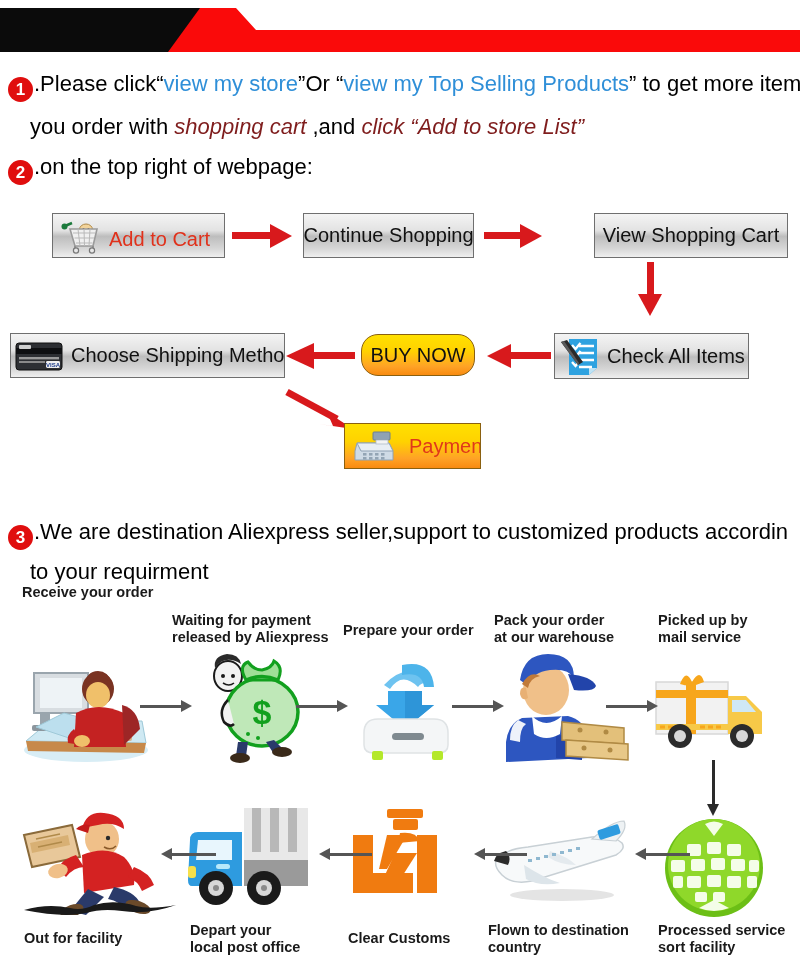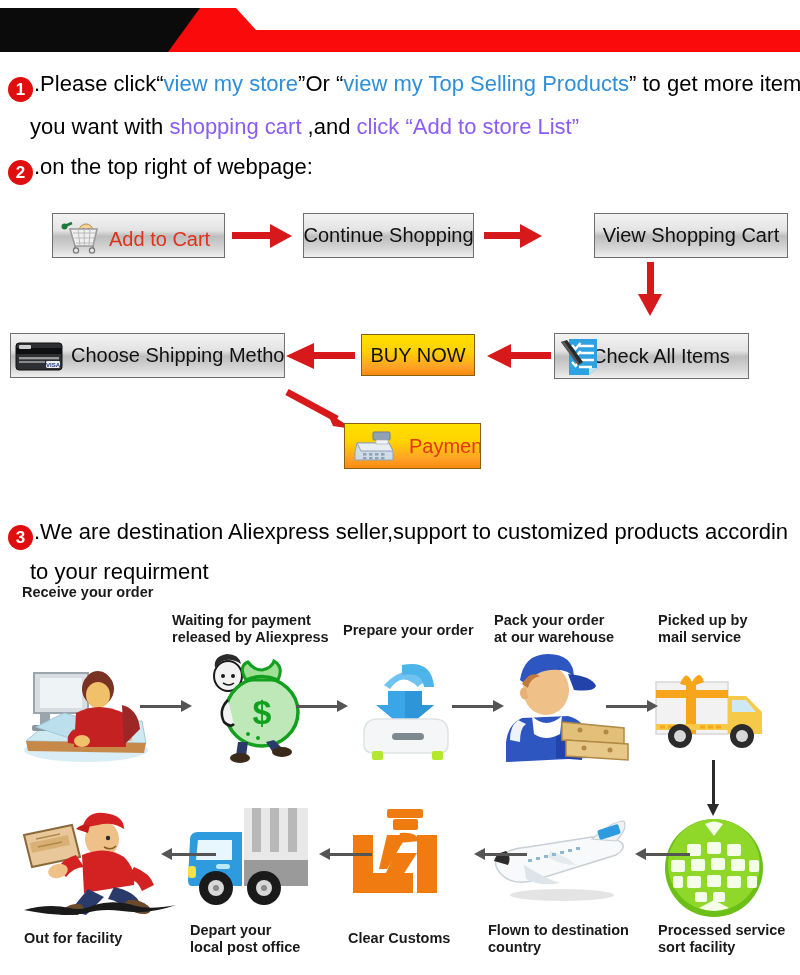--- a/index.html
+++ b/index.html
@@ -63,21 +63,21 @@
     background: #e00e0e;
     color: #fff;
     font-size: 17px;
     font-weight: bold;
     text-align: center;
     line-height: 25px;
     vertical-align: -4px;
     margin-right: 1px;
   }
   .blue { color: #2f8fd8; }
-  .red  { color: #8b5cf6; }
+  .red  { color: #7f1d1d; font-style: italic; }
 
   
   .btn {
     position: absolute;
     box-sizing: border-box;
     border: 1px solid #6f6f6f;
     background: linear-gradient(to bottom, #f4f4f4 0%, #e3e3e3 38%, #bdbdbd 52%, #d6d6d6 80%, #efefef 100%);
     display: flex;
     align-items: center;
     font-size: 20px;
@@ -141,21 +141,21 @@
 <div class="banner">
   <div class="banner-red"></div>
   <div class="banner-black"></div>
 </div>
 
 <div class="step-line" style="left:8px; top:70px;">
   <span class="num-badge">1</span><span>.Please click“</span><span class="blue">view my store</span><span>”Or “</span><span class="blue">view my Top Selling Products</span><span>” to get more item</span>
 </div>
 
 <div class="step-line" style="left:30px; top:113px;">
-  <span>you want with </span><span class="red">shopping cart</span><span> ,and </span><span class="red">click “Add to store List”</span>
+  <span>you order with </span><span class="red">shopping cart</span><span> ,and </span><span class="red">click “Add to store List”</span>
 </div>
 
 <div class="step-line" style="left:8px; top:153px;">
   <span class="num-badge">2</span><span>.on the top right of webpage:</span>
 </div>
 
 <div class="btn" style="left:52px; top:213px; width:173px; height:45px;">
   <span class="sprite" style="left:6px; top:5px; width:46px; height:36px;">
     <svg width="46" height="36" viewBox="0 0 46 36">
       <path d="M6 7 L13 4" stroke="#1c7a3c" stroke-width="2.5" fill="none"></path>
@@ -209,38 +209,38 @@
       <rect x="4" y="4" width="12" height="4" rx="1" fill="#cfcfcf"></rect>
       <rect x="4" y="16" width="40" height="2.4" fill="#9a9a9a"></rect>
       <rect x="4" y="20" width="26" height="2" fill="#8a8a8a"></rect>
       <rect x="31" y="20" width="14" height="7" rx="1.4" fill="#f0f0f0"></rect>
       <text x="38" y="26" font-size="6" font-family="Liberation Sans, sans-serif" font-weight="bold" fill="#1a3a8a" text-anchor="middle">VISA</text>
     </svg>
   </span>
   <span class="lbl" style="margin-left:54px;">Choose Shipping Method</span>
 </div>
 
-<div class="btn-orange" style="left:361px; top:334px; width:114px; height:42px;">
+<div class="btn-orange" style="left:361px; top:334px; width:114px; height:42px;border-radius:17px;">
   <span class="lbl">BUY NOW</span>
 </div>
 
 <div class="btn" style="left:554px; top:333px; width:195px; height:46px;">
   <span class="sprite" style="left:4px; top:4px; width:44px; height:38px;">
     <svg width="44" height="38" viewBox="0 0 44 38">
       <path d="M10 1 L38 1 L38 30 L30 37 L10 37 Z" fill="#2ea2e0"></path>
       <path d="M30 37 L30 30 L38 30 Z" fill="#bfe3f5"></path>
       <path d="M20 8 L35 8 M20 15 L35 15 M20 22 L35 22 M20 29 L33 29" stroke="#ffffff" stroke-width="2.4"></path>
       <path d="M13 7 l3.5 4 l5-6" stroke="#ffffff" stroke-width="2.4" fill="none"></path>
       <path d="M13 15 l3.5 4 l5-6" stroke="#ffffff" stroke-width="2.4" fill="none"></path>
       <path d="M13 24 l3.5 4 l5-6" stroke="#ffffff" stroke-width="2.4" fill="none"></path>
       <path d="M2 4 L8 2 L24 24 L19 27 Z" fill="#2a2a2a"></path>
       <path d="M2 4 L5 3 L20 25 L19 27 Z" fill="#5a5a5a"></path>
     </svg>
   </span>
-  <span class="lbl" style="margin-left:31px;">Check All Items</span>
+  <span class="lbl" style="margin-left:46px;">Check All Items</span>
 </div>
 
 <div>
   <div class="arrow-shaft" style="left:511px; top:352px; width:40px; height:7px;"></div>
   <div class="arrow-head" style="left:487px; top:344px;
        border-top:12px solid transparent; border-bottom:12px solid transparent; border-right:24px solid #d8191c;"></div>
 </div>
 
 <div>
   <div class="arrow-shaft" style="left:313px; top:352px; width:42px; height:7px;"></div>

